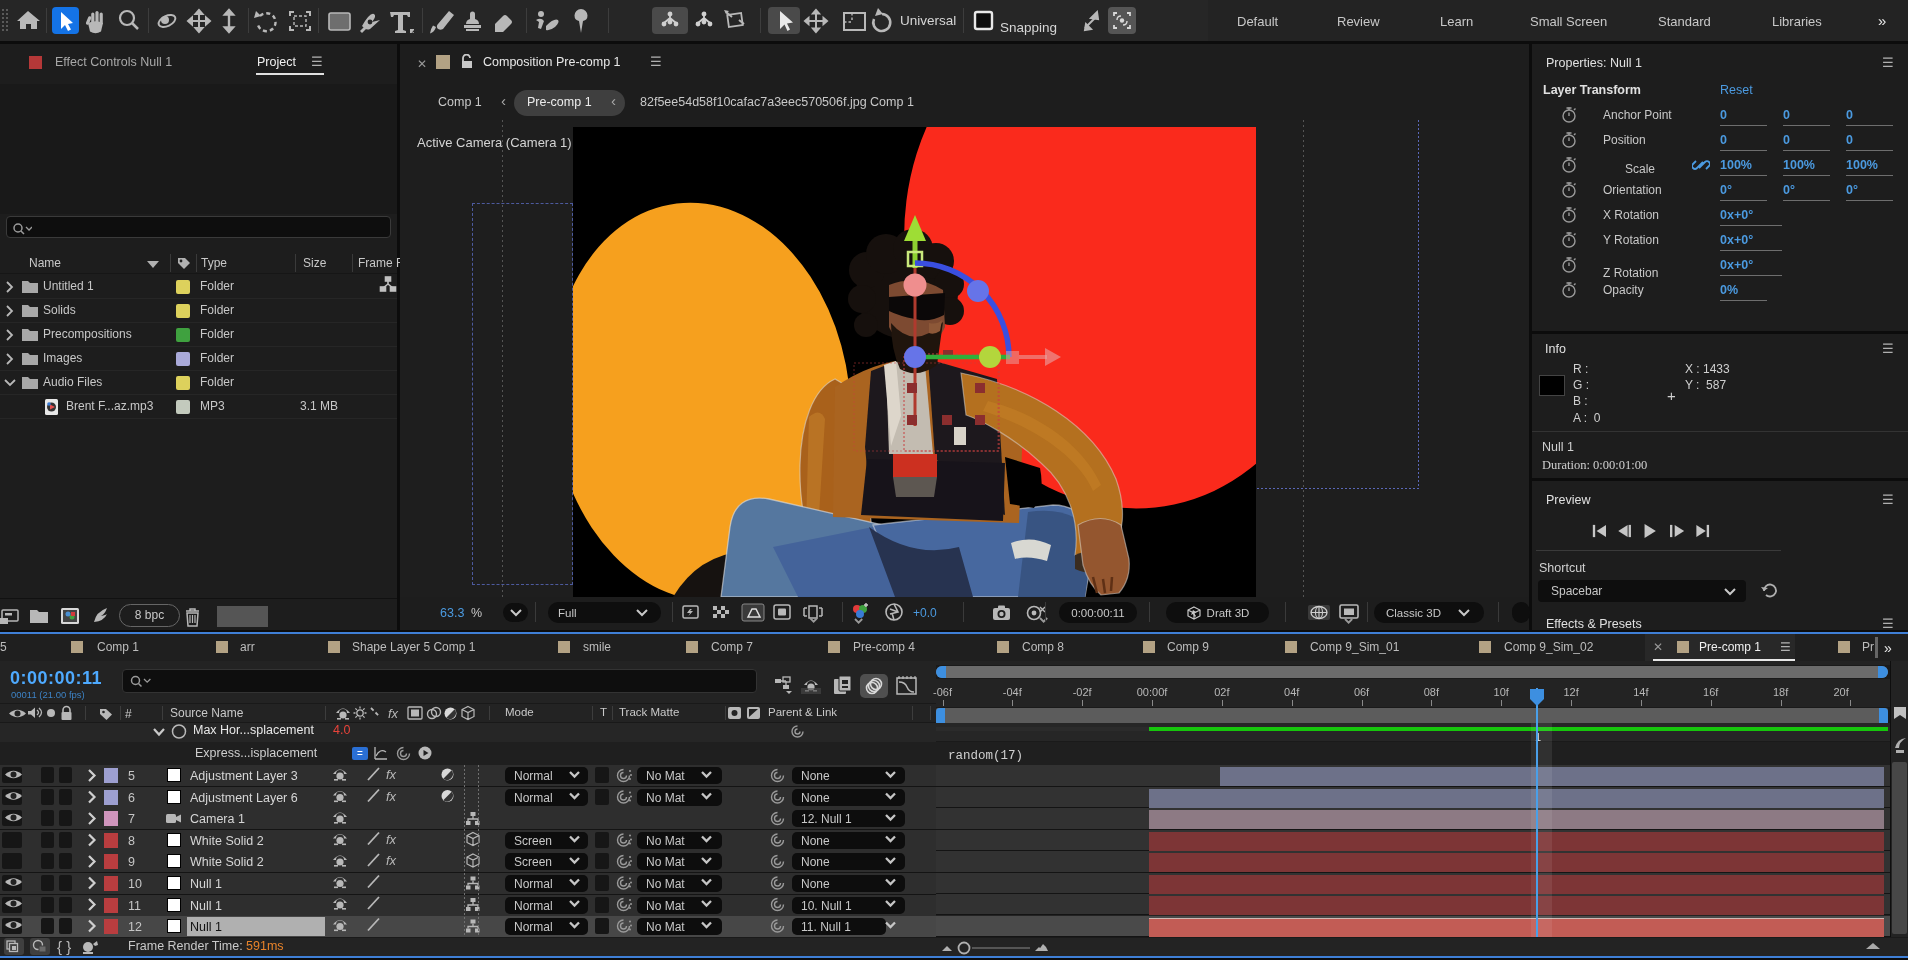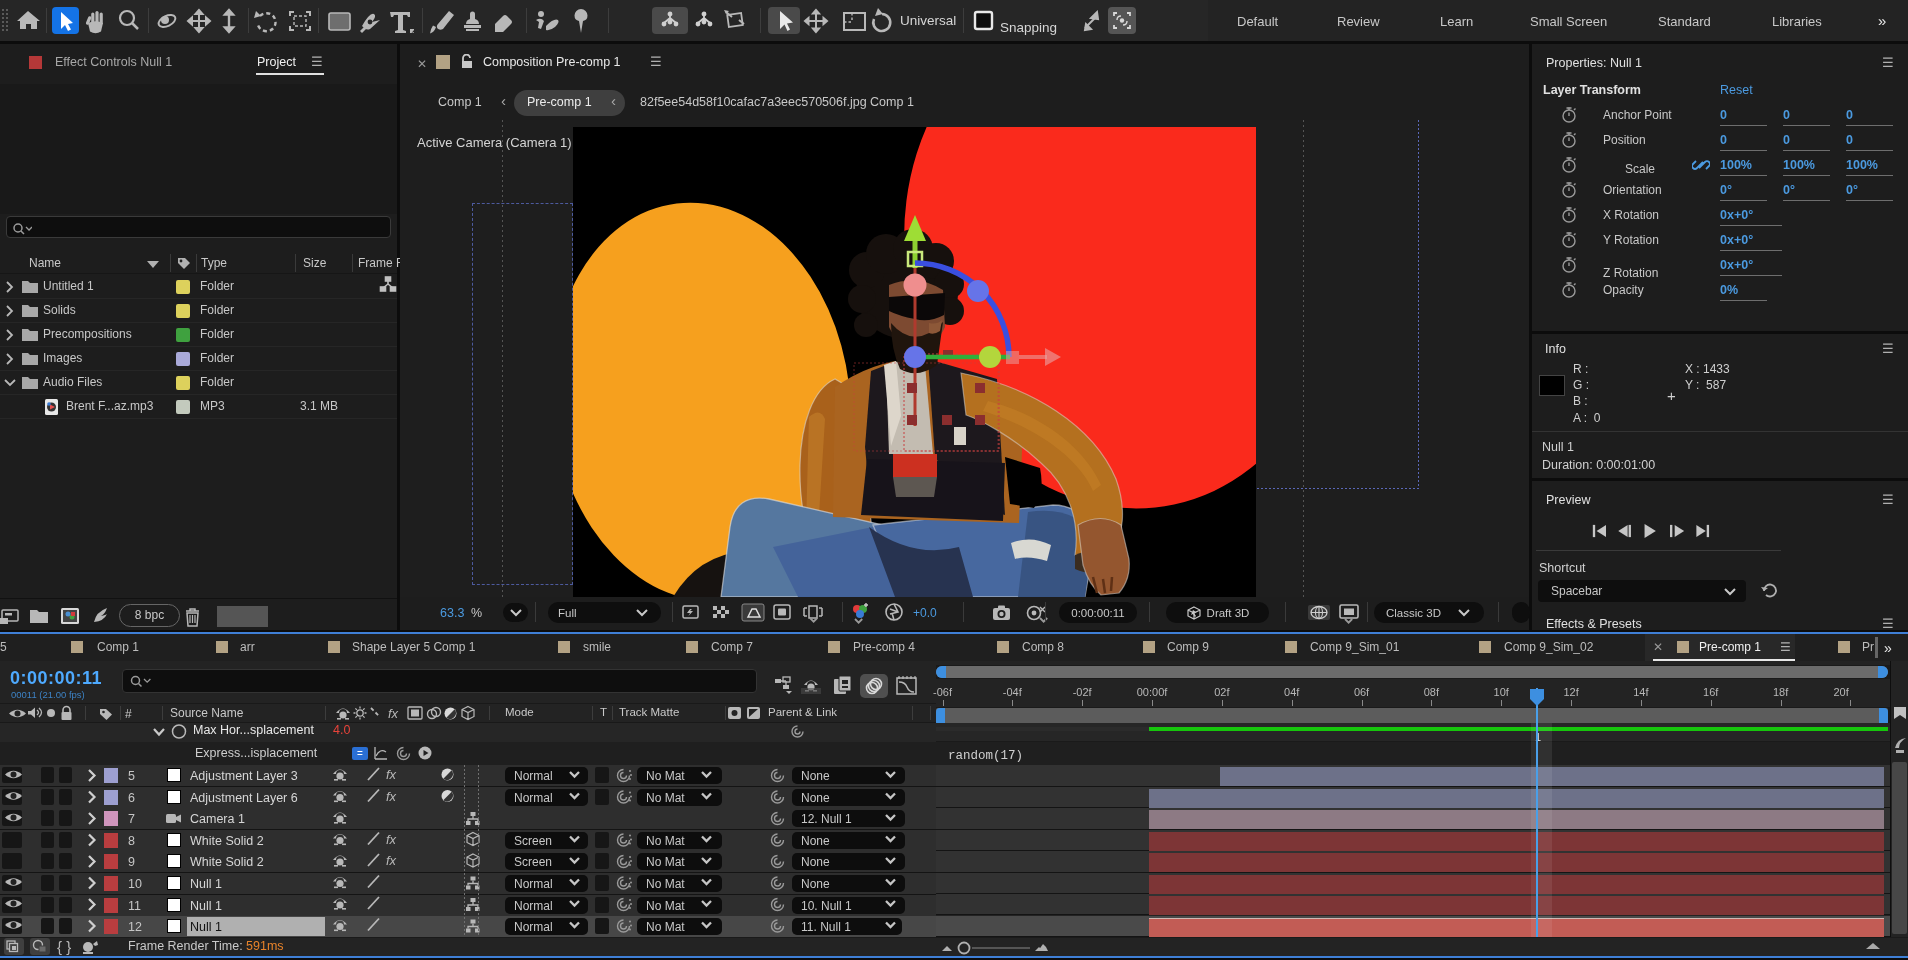--- a/index.html
+++ b/index.html
@@ -623,21 +623,21 @@
   <div class="abs" style="left:7px;top:41px;width:26px;height:21px;background:#000;border:1px solid #444;"></div>
   <div class="abs txt" style="left:41px;top:28px;font-size:12px;color:#d0d0d0;">R :</div>
   <div class="abs txt" style="left:41px;top:44px;font-size:12px;color:#d0d0d0;">G :</div>
   <div class="abs txt" style="left:41px;top:60px;font-size:12px;color:#d0d0d0;">B :</div>
   <div class="abs txt" style="left:41px;top:77px;font-size:12px;color:#d0d0d0;">A :&nbsp;&nbsp;0</div>
   <div class="abs txt" style="left:153px;top:28px;font-size:12px;color:#d0d0d0;">X :&nbsp;1433</div>
   <div class="abs txt" style="left:153px;top:44px;font-size:12px;color:#d0d0d0;">Y :&nbsp;&nbsp;587</div>
   <div class="abs txt" style="left:135px;top:53px;font-size:15px;color:#d0d0d0;">+</div>
   <div class="abs" style="left:0px;top:97px;width:376px;height:1px;background:#333;"></div>
   <div class="abs txt" style="left:10px;top:106px;font-size:12.5px;color:#d0d0d0;">Null 1</div>
-  <div class="abs txt" style="left:10px;top:124px;font-size:12.5px;color:#d0d0d0;">Duration: 0:00:01:00</div>
+  <div class="abs txt" style="left:10px;top:124px;font-size:12.5px;color:#d0d0d0;font-family:Liberation Serif, serif;">Duration: 0:00:01:00</div>
 </div>
 <div class="pane" style="left:1532px;top:481px;width:376px;height:149px;" id="prevpanel">
   <div class="abs txt" style="left:14px;top:12px;color:#e0e0e0;font-size:12.5px;">Preview</div>
   <div class="abs hamb" style="left:350px;top:11px;">☰</div>
   <svg class="abs" style="left:60px;top:42px" width="140" height="16" id="transporticons" viewBox="0 0 147 17">
       <g fill="#c6c6c6">
         <rect x="0" y="2" width="2.5" height="13"></rect>
         <path d="M14 2 v13 l-10 -6.5 z"></path>
       </g>
       <g fill="#c6c6c6">
@@ -967,21 +967,21 @@
           <div class="sbox" style="left:59px;top:2px;"></div>
           <div class="carr" style="left:88px;top:3px;">›</div>
           <div class="chip" style="left:104px;top:3px;background:#b93d3f;"></div>
           <div class="lnum" style="left:128px;top:4px;">12</div>
           <div class="swatch" style="left:167px;top:3px;"></div>
           <div class="abs" style="left:187px;top:1px;width:138px;height:19px;background:#b0b0b0;"></div>
           <div class="lname" style="left:190px;top:4px;color:#111;">Null 1</div>
           <div class="mbtn" style="left:505px;top:2px;width:83px;">Normal</div>
           <div class="sbox" style="left:595px;top:2px;width:14px;"></div>
           <div class="mbtn" style="left:637px;top:2px;width:85px;">No Mat</div>
-          <div class="mbtn" style="left:792px;top:2px;width:110px;">11. Null 1</div>
+          <div class="mbtn" style="left:792px;top:2px;width:94px;">11. Null 1</div>
         </div>
     </div>
     <svg class="abs" style="left:0;top:104px" width="936" height="173" id="lrowicons">
         <g transform="translate(5,4)">
           <path d="M0 5.5 Q8.5 -2 17 5.5 Q8.5 13 0 5.5 Z" fill="#b8b8b8"></path>
           <circle cx="8.5" cy="5.5" r="3" fill="#222"></circle>
         </g>
         <g transform="translate(333,3)" fill="#b8b8b8">
           <path d="M0 6 Q7 -3 14 6 L11 6 A4 4 0 0 0 3 6 Z"></path>
           <circle cx="7" cy="8" r="3.6"></circle>

